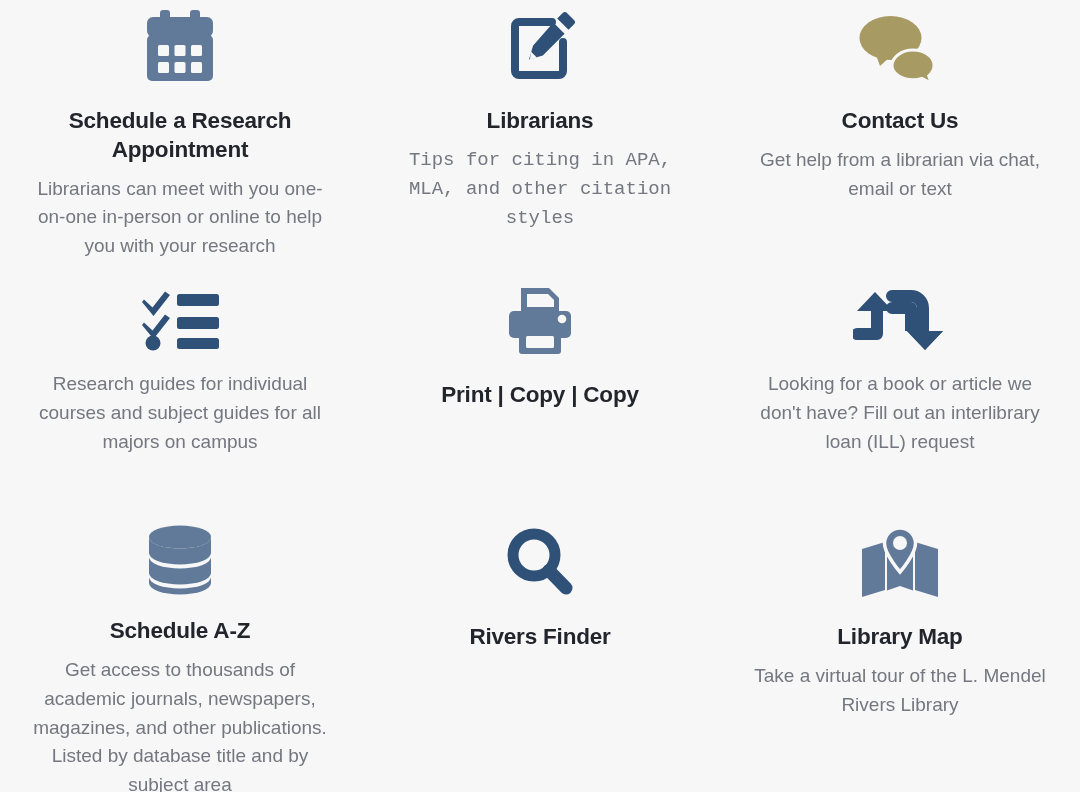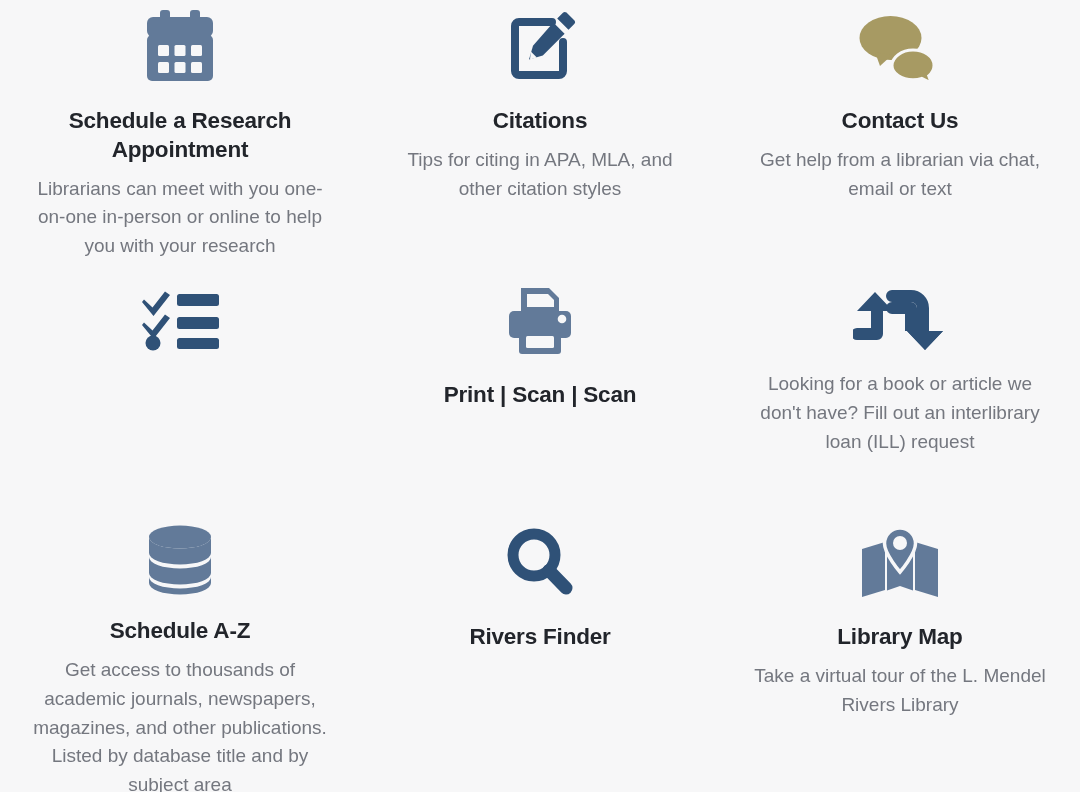--- a/index.html
+++ b/index.html
@@ -60,21 +60,21 @@
   .card-desc {
     font-size: 19px;
     font-weight: 400;
     color: #74777f;
     line-height: 1.52;
     margin: 10px 0 0 0;
     max-width: 308px;
   }
 
   .col-1 .card-desc { max-width: 300px; }
-  .col-2 .card-desc { max-width: 310px; }
+  .col-2 .card-desc { max-width: 310px; font-family: Liberation Mono, monospace; }
   .col-3 .card-desc { max-width: 300px; }
 </style>
 </head>
 <body>
 
 <div class="services-grid">
 
   <div class="service-card row1 col-1">
     <div class="icon-wrap">
       <svg width="72" height="76" viewBox="0 0 72 76" aria-hidden="true">
@@ -104,21 +104,21 @@
         <g fill="none" stroke="#2f5177" stroke-width="8" stroke-linejoin="round" stroke-linecap="round">
           <path d="M50 13 H17 a4 4 0 0 0 -4 4 V62 a4 4 0 0 0 4 4 H57 a4 4 0 0 0 4 -4 V33"></path>
         </g>
         <g fill="#2f5177">
           <path d="M64.5 3.5 L72 11 a3 3 0 0 1 0 4.3 L66.5 20.8 L55.2 9.5 L60.7 4 a3 3 0 0 1 3.8 -0.5 Z"></path>
           <path d="M51.3 13.4 L62.6 24.7 L40.8 46.5 L27 50.5 L31 36.7 Z"></path>
         </g>
         <path d="M28.8 42.6 L34.8 48.6 L28 50.5 Z" fill="#f7f7f8"></path>
       </svg>
     </div>
-    <h3 class="card-title">Citations</h3>
+    <h3 class="card-title">Librarians</h3>
     <p class="card-desc">Tips for citing in APA, MLA, and other citation styles</p>
   </div>
 
   <div class="service-card row1 col-3">
     <div class="icon-wrap">
       <svg width="86" height="72" viewBox="0 0 86 72" aria-hidden="true">
         <g fill="#a79a63">
           <path d="M56 39 c11 0 21 6.5 21 15.5 c0 4 -2 7.6 -5.3 10.3 l2.6 7.2 l-9.5 -4.6 c-2.7 0.9 -5.7 1.4 -8.8 1.4 c-11.6 0 -21 -6.5 -21 -14.3 C35 46.5 44.4 39 56 39 Z"></path>
           <ellipse cx="33.5" cy="27" rx="31" ry="22"></ellipse>
           <path d="M18 41 L23 55 L35 44 Z"></path>
@@ -136,38 +136,39 @@
         <g fill="#2f5177">
           <path d="M2 12 L4 9.5 L12.5 17.5 L25 1.5 L30 5 L13.5 26 Z"></path>
           <path d="M2 35 L4 32.5 L12.5 40.5 L25 24.5 L30 28 L13.5 49 Z"></path>
           <circle cx="13" cy="53" r="7.5"></circle>
           <rect x="37" y="4" width="42" height="12" rx="2.5"></rect>
           <rect x="37" y="27" width="42" height="12" rx="2.5"></rect>
           <rect x="37" y="48" width="42" height="11" rx="2.5"></rect>
         </g>
       </svg>
     </div>
+    <p class="card-desc">Research guides for individual courses and subject guides for all majors on campus</p>
   </div>
 
   <div class="service-card row2 col-2">
     <div class="icon-wrap">
       <svg width="66" height="70" viewBox="0 0 66 70" aria-hidden="true">
         <g fill="#627a99">
           <path d="M14 2 h28 l10 10 v14 H14 Z"></path>
           <rect x="2" y="25" width="62" height="27" rx="5"></rect>
           <rect x="12" y="46" width="42" height="22" rx="3"></rect>
         </g>
         <g fill="#f7f7f8">
           <path d="M20 8 h21 l6 6 v7 H20 Z"></path>
           <circle cx="55" cy="33" r="4.3"></circle>
           <rect x="19" y="50" width="28" height="12" rx="1.5"></rect>
         </g>
       </svg>
     </div>
-    <h3 class="card-title">Print | Scan | Scan</h3>
+    <h3 class="card-title">Print | Copy | Copy</h3>
   </div>
 
   <div class="service-card row2 col-3">
     <div class="icon-wrap">
       <svg width="94" height="62" viewBox="0 0 94 62" aria-hidden="true">
         <g fill="#2f5177">
           <path d="M22 2 L40 21 H30 V44 a6 6 0 0 1 -6 6 H4 a4 4 0 0 1 0 -12 H18 V21 H4 Z"></path>
           <path d="M72 60 L54 41 H64 V18 a6 6 0 0 0 -6 -6 H39 a4 4 0 0 0 0 12 H52 v17 H90 Z"></path>
         </g>
         <g fill="#2f5177">

